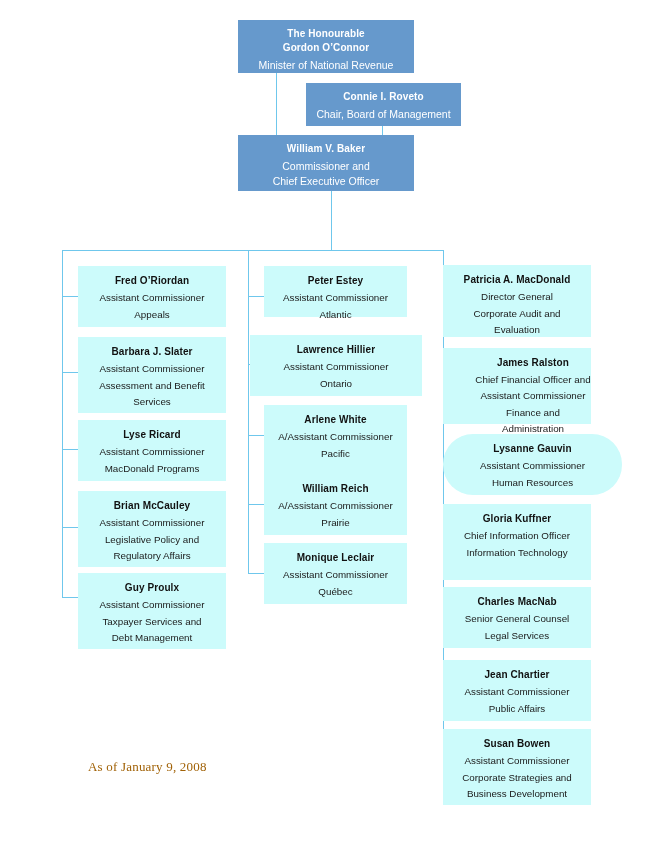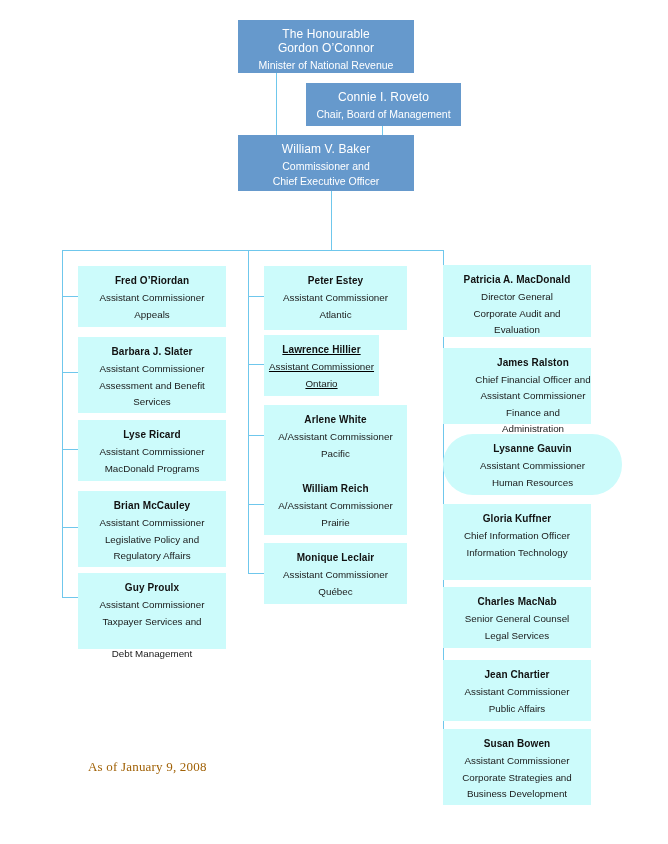--- a/index.html
+++ b/index.html
@@ -31,22 +31,22 @@
   
   .exec-box {
     position: absolute;
     background: #6699CC;
     color: #ffffff;
     box-sizing: border-box;
     text-align: center;
     padding-top: 7px;
   }
   .exec-name {
-    font-size: 12px;
-    font-weight: normal;
+    font-size: 10px;
+    font-weight: bold;
     line-height: 14px;
     letter-spacing: .1px;
   }
   .exec-title {
     font-size: 10.5px;
     font-weight: normal;
     line-height: 15px;
     margin-top: 3px;
   }
 
@@ -170,30 +170,30 @@
     <div class="unit-name">Brian McCauley</div>
     <div class="unit-role">Assistant Commissioner</div>
     <div class="unit-area">Legislative Policy and</div>
     <div class="unit-area" style="margin-top:0;">Regulatory Affairs</div>
   </div>
 
   <div class="unit-box" style="left:78px; top:573px; width:148px; height:76px;">
     <div class="unit-name">Guy Proulx</div>
     <div class="unit-role">Assistant Commissioner</div>
     <div class="unit-area">Taxpayer Services and</div>
-    <div class="unit-area" style="margin-top:16px;">Debt Management</div>
-  </div>
-
-  <div class="unit-box" style="left:264px; top:266px; width:143px; height:64px;">
+    <div class="unit-area" style="margin-top:0;">Debt Management</div>
+  </div>
+
+  <div class="unit-box" style="left:264px; top:266px; width:143px; height:51px;">
     <div class="unit-name">Peter Estey</div>
     <div class="unit-role">Assistant Commissioner</div>
     <div class="unit-area">Atlantic</div>
   </div>
 
-  <div class="unit-box" style="left:264px; top:335px; width:115px; height:61px;text-decoration:underline;">
+  <div class="unit-box" style="left:250px; top:335px; width:172px; height:61px;">
     <div class="unit-name">Lawrence Hillier</div>
     <div class="unit-role">Assistant Commissioner</div>
     <div class="unit-area">Ontario</div>
   </div>
 
   <div class="unit-box" style="left:264px; top:405px; width:143px; height:71px;">
     <div class="unit-name">Arlene White</div>
     <div class="unit-role">A/Assistant Commissioner</div>
     <div class="unit-area">Pacific</div>
   </div>

